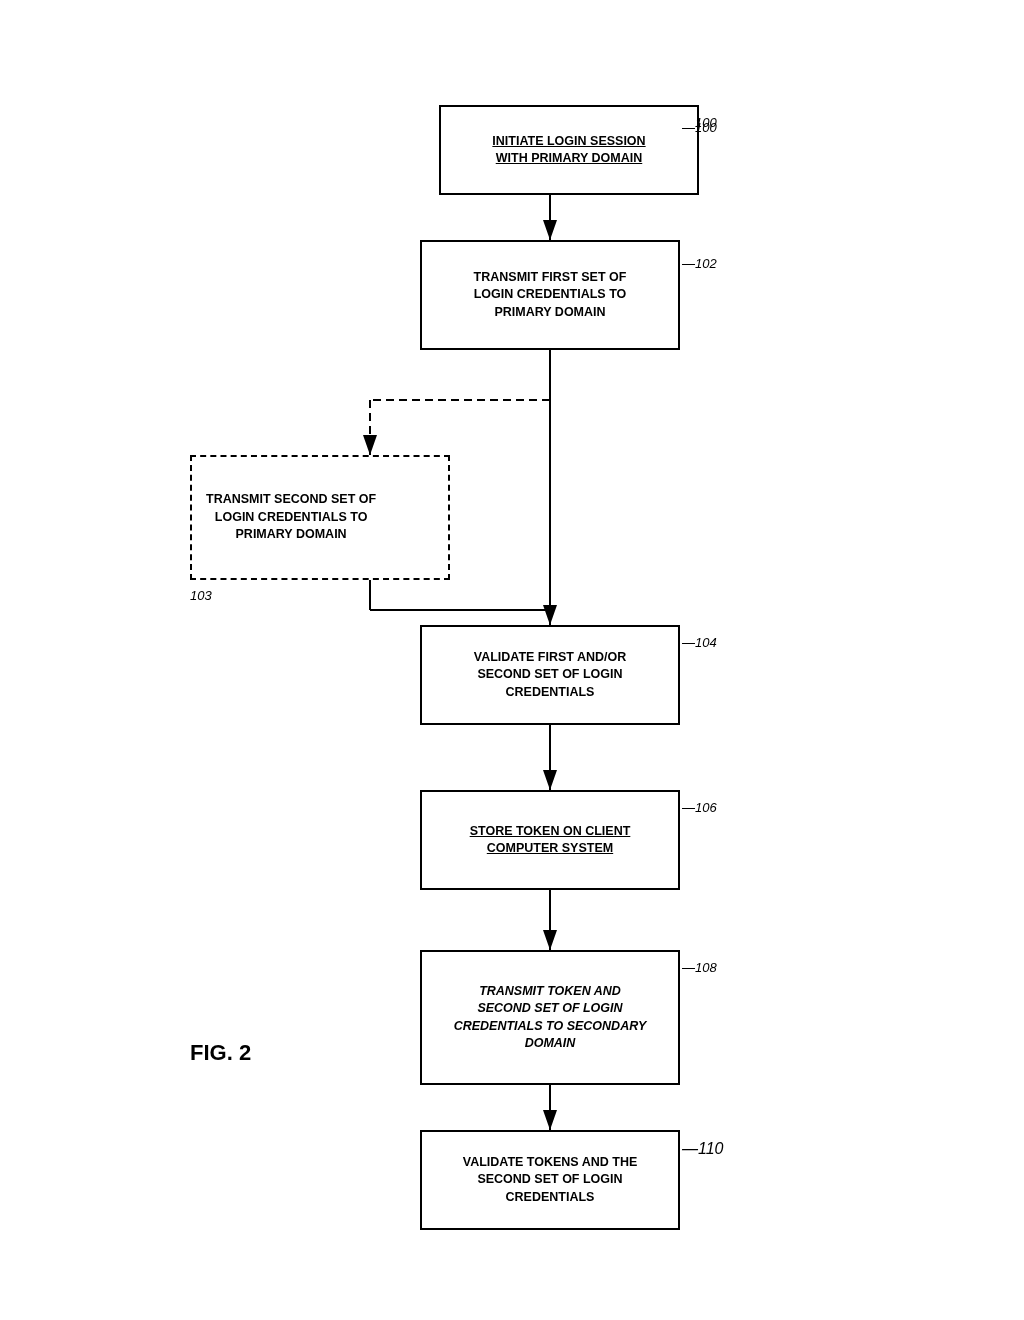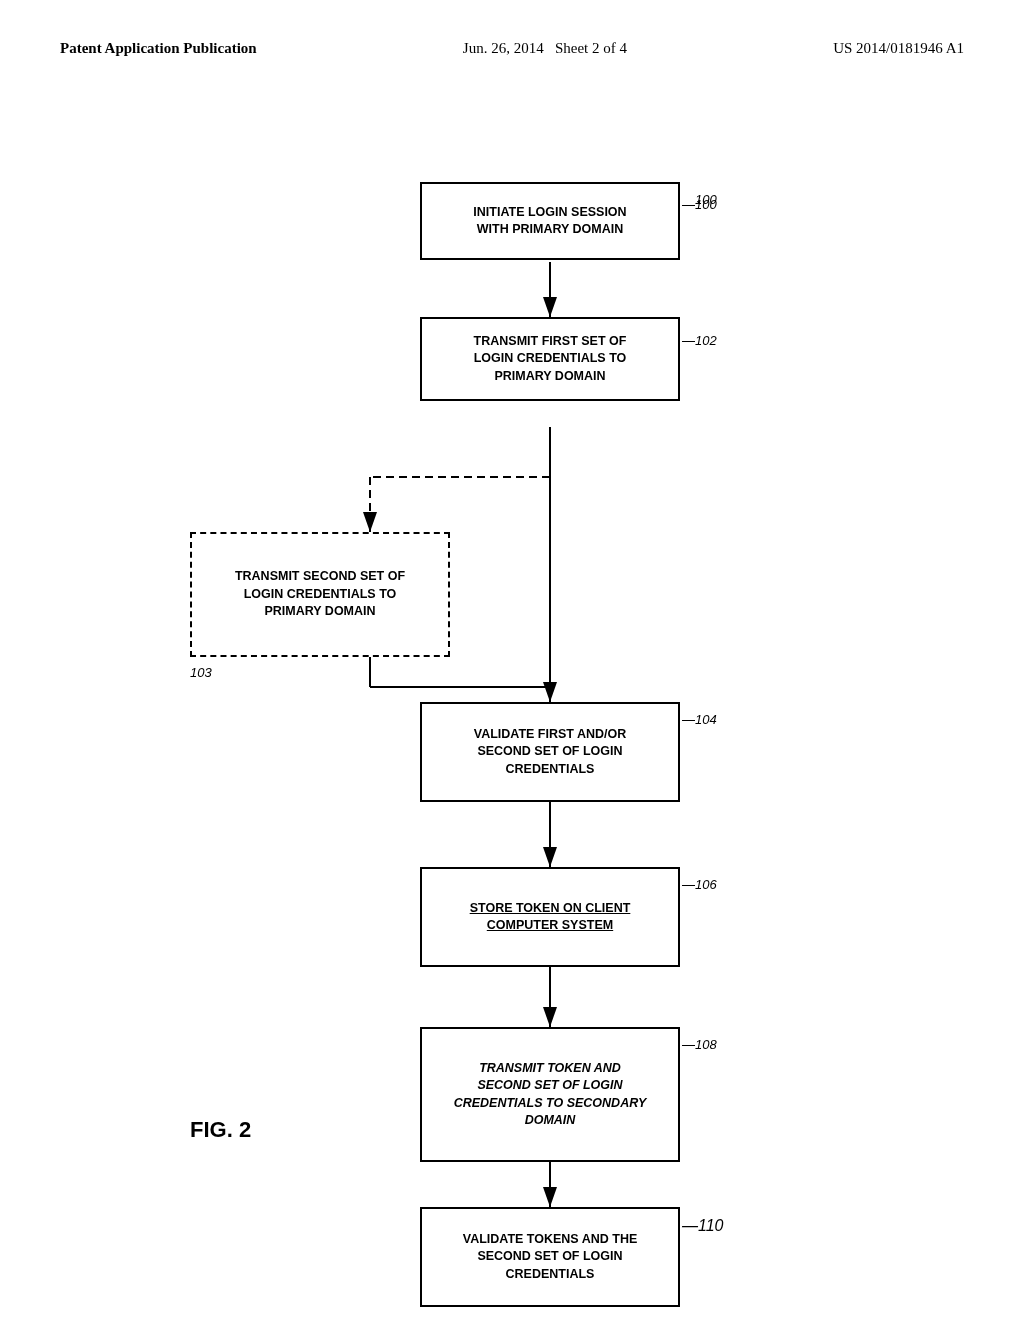--- a/index.html
+++ b/index.html
@@ -81,41 +81,34 @@
       pointer-events: none;
     }
 
     
     .dashed-box {
       position: absolute;
       border: 2px dashed #000;
       background: #fff;
       display: flex;
       align-items: center;
-      justify-content: center;
+      justify-content: flex-start;
       text-align: center;
       font-family: Arial, Helvetica, sans-serif;
       font-size: 12.5px;
       font-weight: bold;
       padding: 10px 14px;
       line-height: 1.4;
     }
   </style>
 </head>
 <body>
 
 <div class="page">
 
-  <div class="header">
-    <div class="header-left">Patent Application Publication</div>
-    <div class="header-center">
-      <span>Jun. 26, 2014</span>&nbsp;&nbsp;&nbsp;<span>Sheet 2 of 4</span>
-    </div>
-    <div class="header-right">US 2014/0181946 A1</div>
-  </div>
 
   <div class="diagram">
 
     <svg class="arrows-svg" xmlns="http://www.w3.org/2000/svg">
       <defs>
         <marker id="arrowhead" markerWidth="10" markerHeight="7" refX="10" refY="3.5" orient="auto">
           <polygon points="0 0, 10 3.5, 0 7" fill="#000"></polygon>
         </marker>
       </defs>
 
@@ -132,29 +125,29 @@
 
       <line x1="490" y1="370" x2="490" y2="585" stroke="#000" stroke-width="2" marker-end="url(#arrowhead)"></line>
 
       <line x1="490" y1="685" x2="490" y2="750" stroke="#000" stroke-width="2" marker-end="url(#arrowhead)"></line>
 
       <line x1="490" y1="850" x2="490" y2="910" stroke="#000" stroke-width="2" marker-end="url(#arrowhead)"></line>
 
       <line x1="490" y1="1045" x2="490" y2="1090" stroke="#000" stroke-width="2" marker-end="url(#arrowhead)"></line>
     </svg>
 
-    <div class="flow-box" style="left: 360px; top: 65px; width: 260px; height: 78px;">
+    <div class="flow-box" style="left: 379px; top: 65px; width: 260px; height: 90px; text-decoration: underline;">
       <span style="white-space: pre-line;">INITIATE LOGIN SESSION
 WITH PRIMARY DOMAIN</span>
     </div>
 
     <div class="flow-label" style="left: 635px; top: 75px;">100</div>
     <div style="position:absolute; left:622px; top:80px; font-family:Arial; font-size:13px; font-style:italic;">—100</div>
 
-    <div class="flow-box" style="left: 360px; top: 200px; width: 260px; height: 84px;">
+    <div class="flow-box" style="left: 360px; top: 200px; width: 260px; height: 110px;">
       <span style="white-space: pre-line;">TRANSMIT FIRST SET OF
 LOGIN CREDENTIALS TO
 PRIMARY DOMAIN</span>
     </div>
 
     <div style="position:absolute; left:622px; top:216px; font-family:Arial; font-size:13px; font-style:italic;">—102</div>
 
     <div class="dashed-box" style="left: 130px; top: 415px; width: 260px; height: 125px;">
       <span style="white-space: pre-line;">TRANSMIT SECOND SET OF
 LOGIN CREDENTIALS TO

